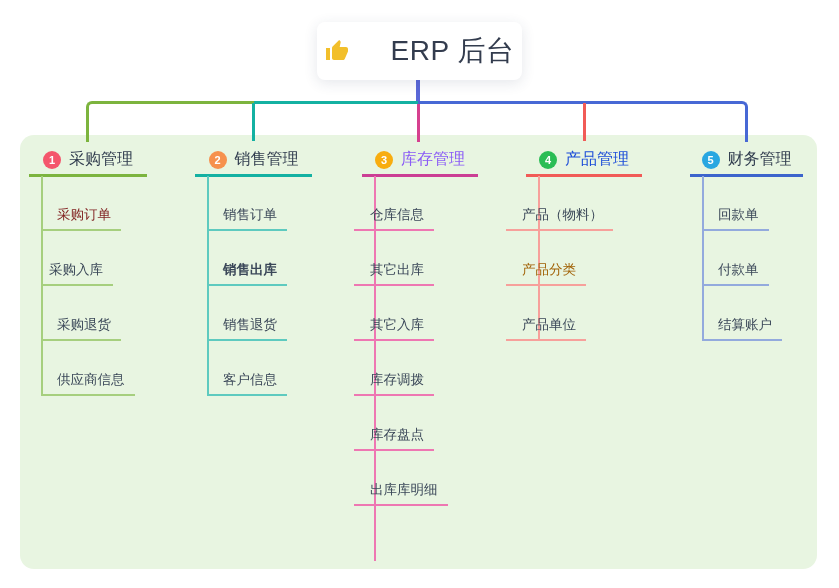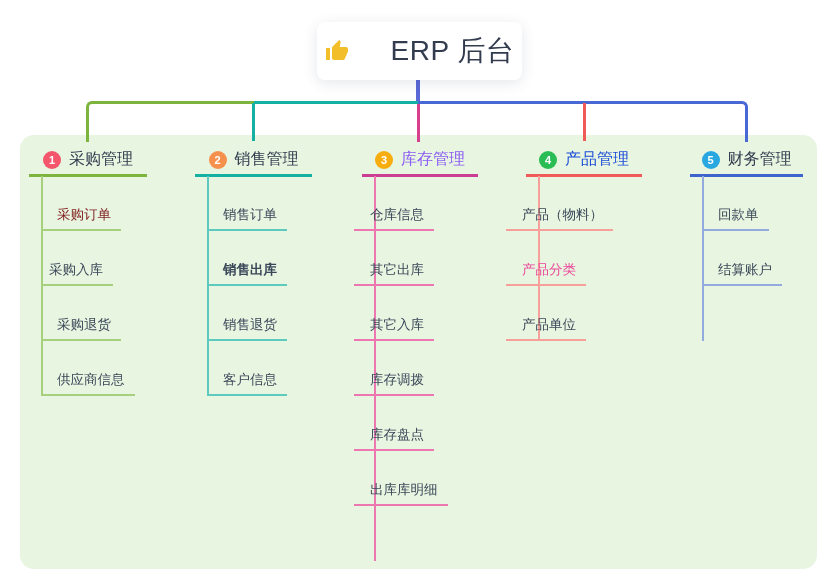--- a/index.html
+++ b/index.html
@@ -154,40 +154,43 @@
         <span class="badge" style="background: rgb(42, 189, 85);">4</span>
         <span class="branch-label" style="color: #1d4ed8;">产品管理</span>
       </div>
       <div class="child-line" style="left: 538px; height: 165px; background: rgb(247, 160, 155);"></div>
       <div class="children" style="left: 506px;">
     <div class="child" style="border-bottom-color: rgb(247, 160, 155);">
       <span class="child-label" style="color: rgb(58, 71, 88);">产品（物料）</span>
     </div>
 
     <div class="child" style="border-bottom-color: rgb(247, 160, 155);">
-      <span class="child-label" style="color: #ec4899;">产品分类</span>
+      <span class="child-label" style="color: #a16207;">产品分类</span>
     </div>
 
     <div class="child" style="border-bottom-color: rgb(247, 160, 155);">
       <span class="child-label" style="color: rgb(58, 71, 88);">产品单位</span>
     </div>
   </div>
     </div>
 
     <div class="branch">
       <div class="branch-header" style="left: 690px; width: 113px; border-bottom-color: rgb(60, 100, 204);">
         <span class="badge" style="background: rgb(41, 167, 225);">5</span>
         <span class="branch-label" style="color: rgb(48, 60, 78);">财务管理</span>
       </div>
       <div class="child-line" style="left: 702px; height: 165px; background: rgb(147, 170, 221);"></div>
       <div class="children" style="left: 702px;">
     <div class="child" style="border-bottom-color: rgb(147, 170, 221);">
       <span class="child-label" style="color: rgb(58, 71, 88);">回款单</span>
     </div>
 
+    <div class="child" style="border-bottom-color: rgb(147, 170, 221);">
+      <span class="child-label" style="color: rgb(58, 71, 88);">付款单</span>
+    </div>
 
     <div class="child" style="border-bottom-color: rgb(147, 170, 221);">
       <span class="child-label" style="color: rgb(58, 71, 88);">结算账户</span>
     </div>
   </div>
     </div>
   </div>
 
 </div>
 

